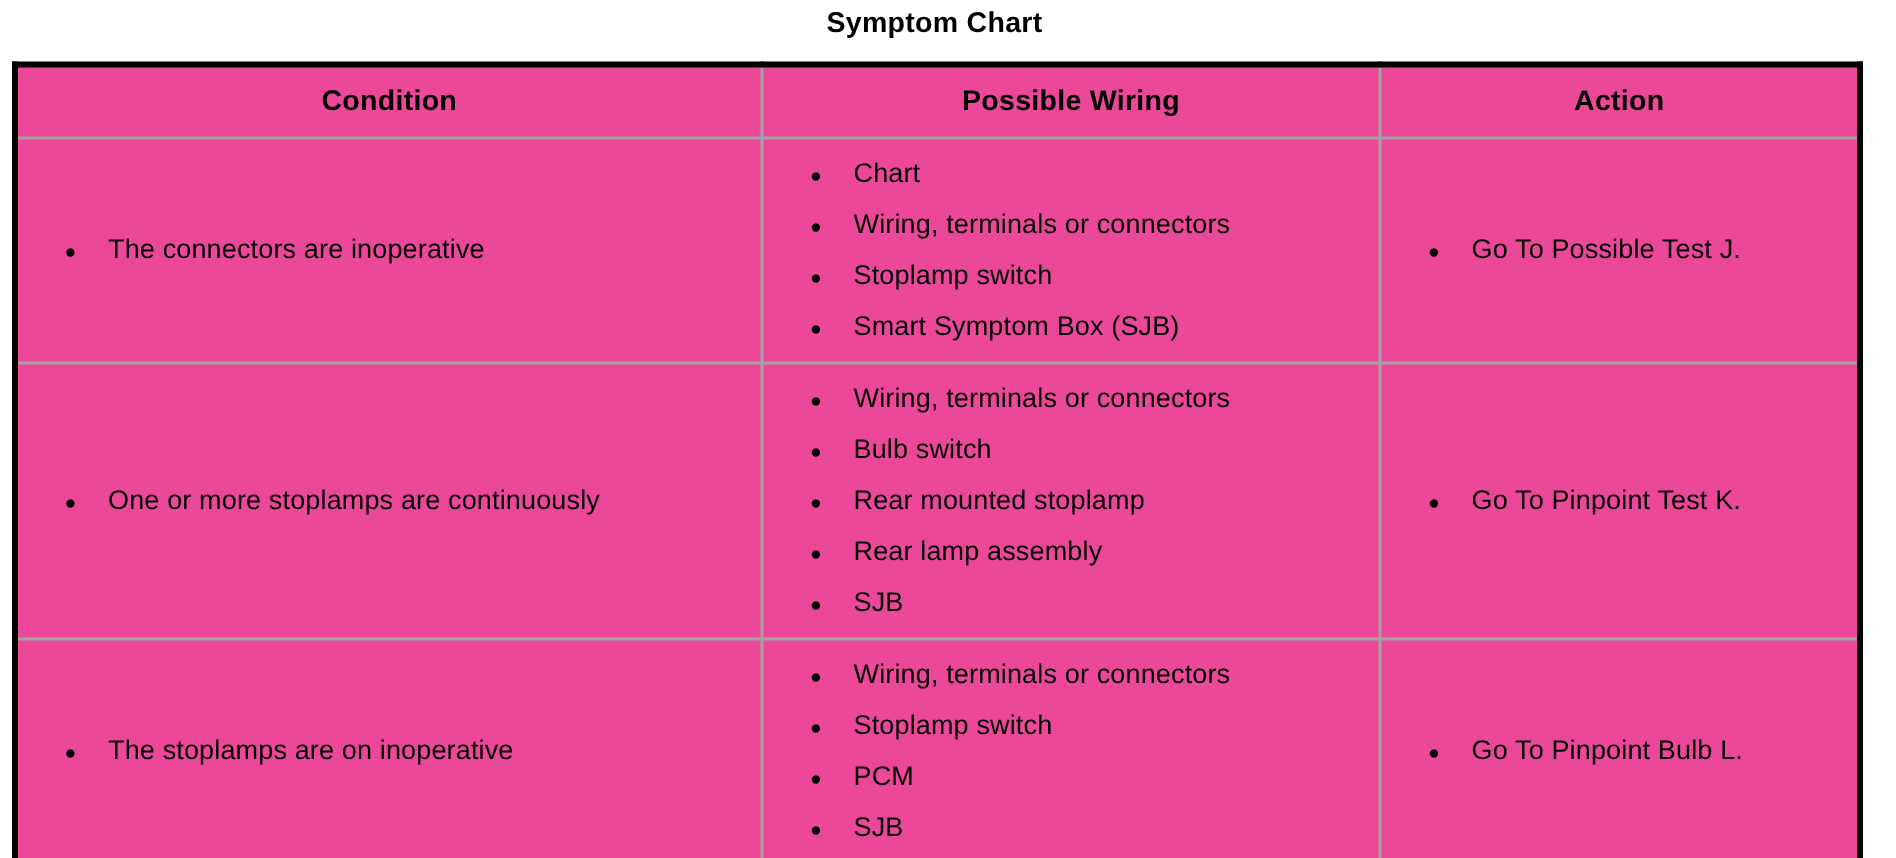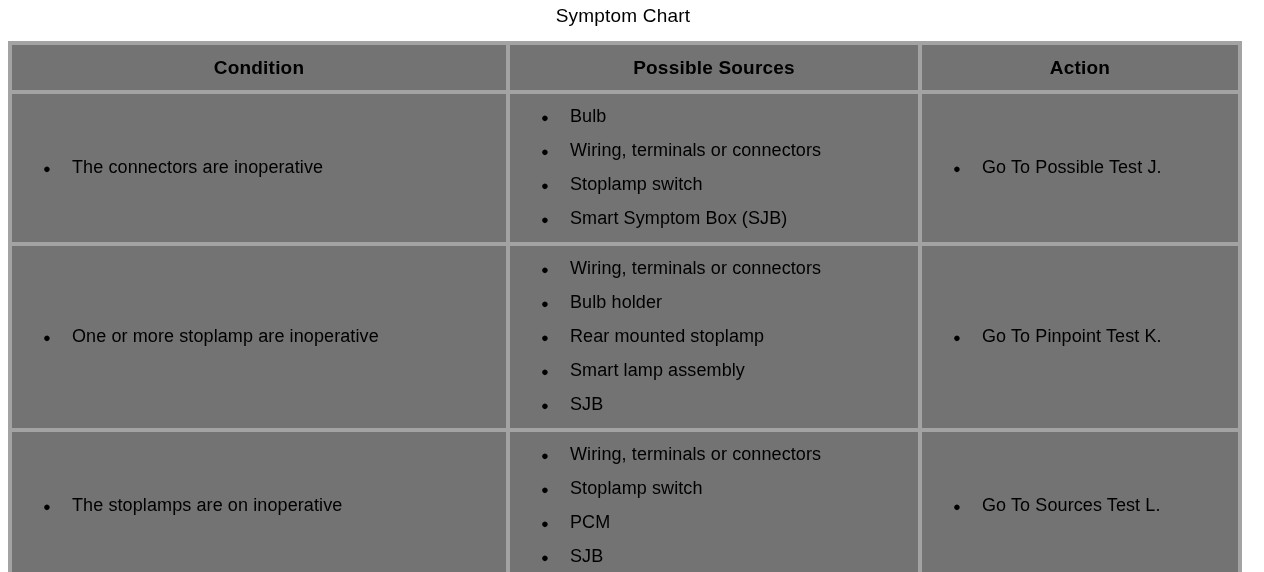--- a/index.html
+++ b/index.html
@@ -14,37 +14,37 @@
     height: 572px;
     position: relative;
     overflow: hidden;
   }
   .chart-title {
     width: 1230px;
     margin: 4px 0 0 8px;
     text-align: center;
     font-size: 19px;
     line-height: 24px;
-    font-weight: 400;
+    font-weight: 700;
     letter-spacing: 0.2px;
   }
   table.symptom-table {
     border-collapse: collapse;
     table-layout: fixed;
     width: 1230px;
     margin: 13px 0 0 8px;
     border: 4px solid #000000;
   }
   col.c-condition { width: 498px; }
   col.c-sources   { width: 412px; }
   col.c-action    { width: 320px; }
   th, td {
-    border: 4px solid #a3a3a3;
+    border: 2px solid #a3a3a3;
     vertical-align: middle;
-    background: #737373;
+    background: #ec4899;
   }
   th {
     height: 49px;
     font-size: 19px;
     font-weight: 700;
     text-align: center;
     letter-spacing: 0.2px;
   }
   tr.r0 td { height: 146px; }
   tr.r1 td { height: 180px; }
@@ -79,40 +79,40 @@
 
   <table class="symptom-table">
     <colgroup>
       <col class="c-condition">
       <col class="c-sources">
       <col class="c-action">
     </colgroup>
     <thead>
       <tr>
         <th>Condition</th>
-        <th>Possible Sources</th>
+        <th>Possible Wiring</th>
         <th>Action</th>
       </tr>
     </thead>
     <tbody>
 
       <tr class="r0">
         <td>
           <div class="cell-content">
             <div class="bullet-item">
               <span class="bullet">●</span>
               <span>The connectors are inoperative</span>
             </div>
           </div>
         </td>
         <td>
           <div class="cell-content">
             <div class="bullet-item">
               <span class="bullet">●</span>
-              <span>Bulb</span>
+              <span>Chart</span>
             </div>
             <div class="bullet-item">
               <span class="bullet">●</span>
               <span>Wiring, terminals or connectors</span>
             </div>
             <div class="bullet-item">
               <span class="bullet">●</span>
               <span>Stoplamp switch</span>
             </div>
             <div class="bullet-item">
@@ -129,41 +129,41 @@
             </div>
           </div>
         </td>
       </tr>
 
       <tr class="r1">
         <td>
           <div class="cell-content">
             <div class="bullet-item">
               <span class="bullet">●</span>
-              <span>One or more stoplamp are inoperative</span>
+              <span>One or more stoplamps are continuously</span>
             </div>
           </div>
         </td>
         <td>
           <div class="cell-content">
             <div class="bullet-item">
               <span class="bullet">●</span>
               <span>Wiring, terminals or connectors</span>
             </div>
             <div class="bullet-item">
               <span class="bullet">●</span>
-              <span>Bulb holder</span>
+              <span>Bulb switch</span>
             </div>
             <div class="bullet-item">
               <span class="bullet">●</span>
               <span>Rear mounted stoplamp</span>
             </div>
             <div class="bullet-item">
               <span class="bullet">●</span>
-              <span>Smart lamp assembly</span>
+              <span>Rear lamp assembly</span>
             </div>
             <div class="bullet-item">
               <span class="bullet">●</span>
               <span>SJB</span>
             </div>
           </div>
         </td>
         <td>
           <div class="cell-content">
             <div class="bullet-item">
@@ -200,21 +200,21 @@
             <div class="bullet-item">
               <span class="bullet">●</span>
               <span>SJB</span>
             </div>
           </div>
         </td>
         <td>
           <div class="cell-content">
             <div class="bullet-item">
               <span class="bullet">●</span>
-              <span>Go To Sources Test L.</span>
+              <span>Go To Pinpoint Bulb L.</span>
             </div>
           </div>
         </td>
       </tr>
 
     </tbody>
   </table>
 </div>
 
 </body></html>

